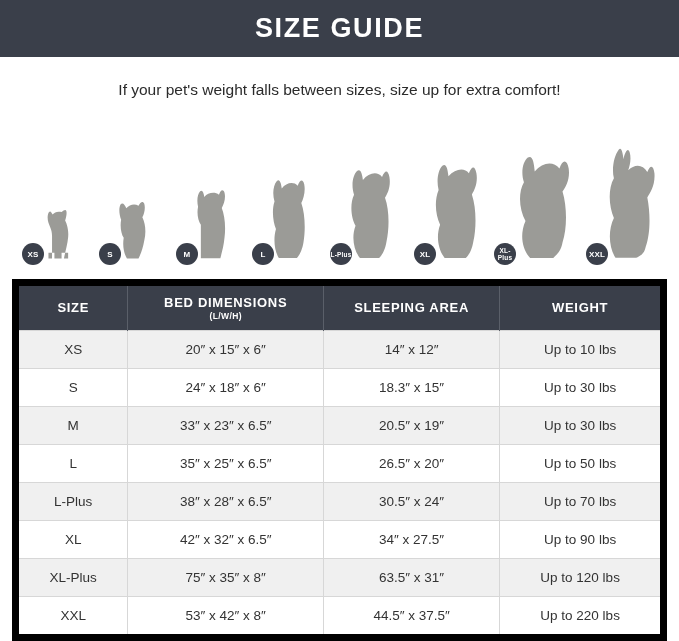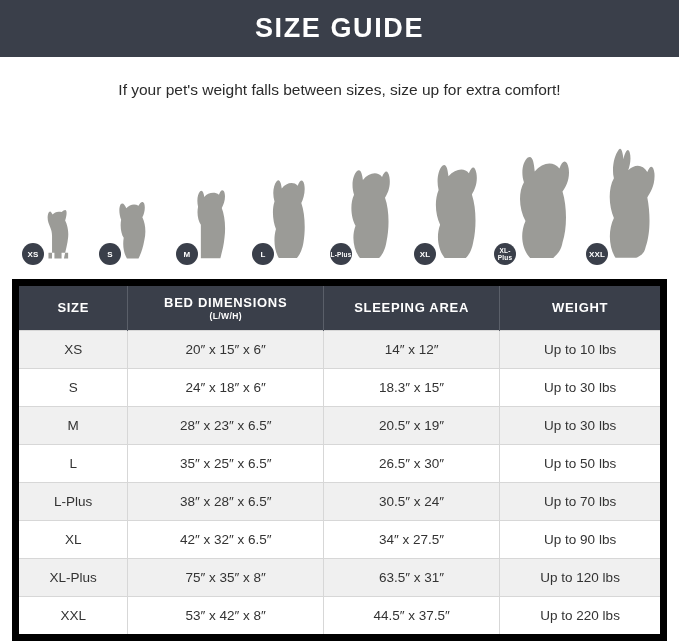--- a/index.html
+++ b/index.html
@@ -214,28 +214,28 @@
             <td>Up to 10 lbs</td>
           </tr>
           <tr>
             <td>S</td>
             <td>24″ x 18″ x 6″</td>
             <td>18.3″ x 15″</td>
             <td>Up to 30 lbs</td>
           </tr>
           <tr>
             <td>M</td>
-            <td>28″ x 23″ x 6.5″</td>
+            <td>33″ x 23″ x 6.5″</td>
             <td>20.5″ x 19″</td>
             <td>Up to 30 lbs</td>
           </tr>
           <tr>
             <td>L</td>
             <td>35″ x 25″ x 6.5″</td>
-            <td>26.5″ x 30″</td>
+            <td>26.5″ x 20″</td>
             <td>Up to 50 lbs</td>
           </tr>
           <tr>
             <td>L-Plus</td>
             <td>38″ x 28″ x 6.5″</td>
             <td>30.5″ x 24″</td>
             <td>Up to 70 lbs</td>
           </tr>
           <tr>
             <td>XL</td>

